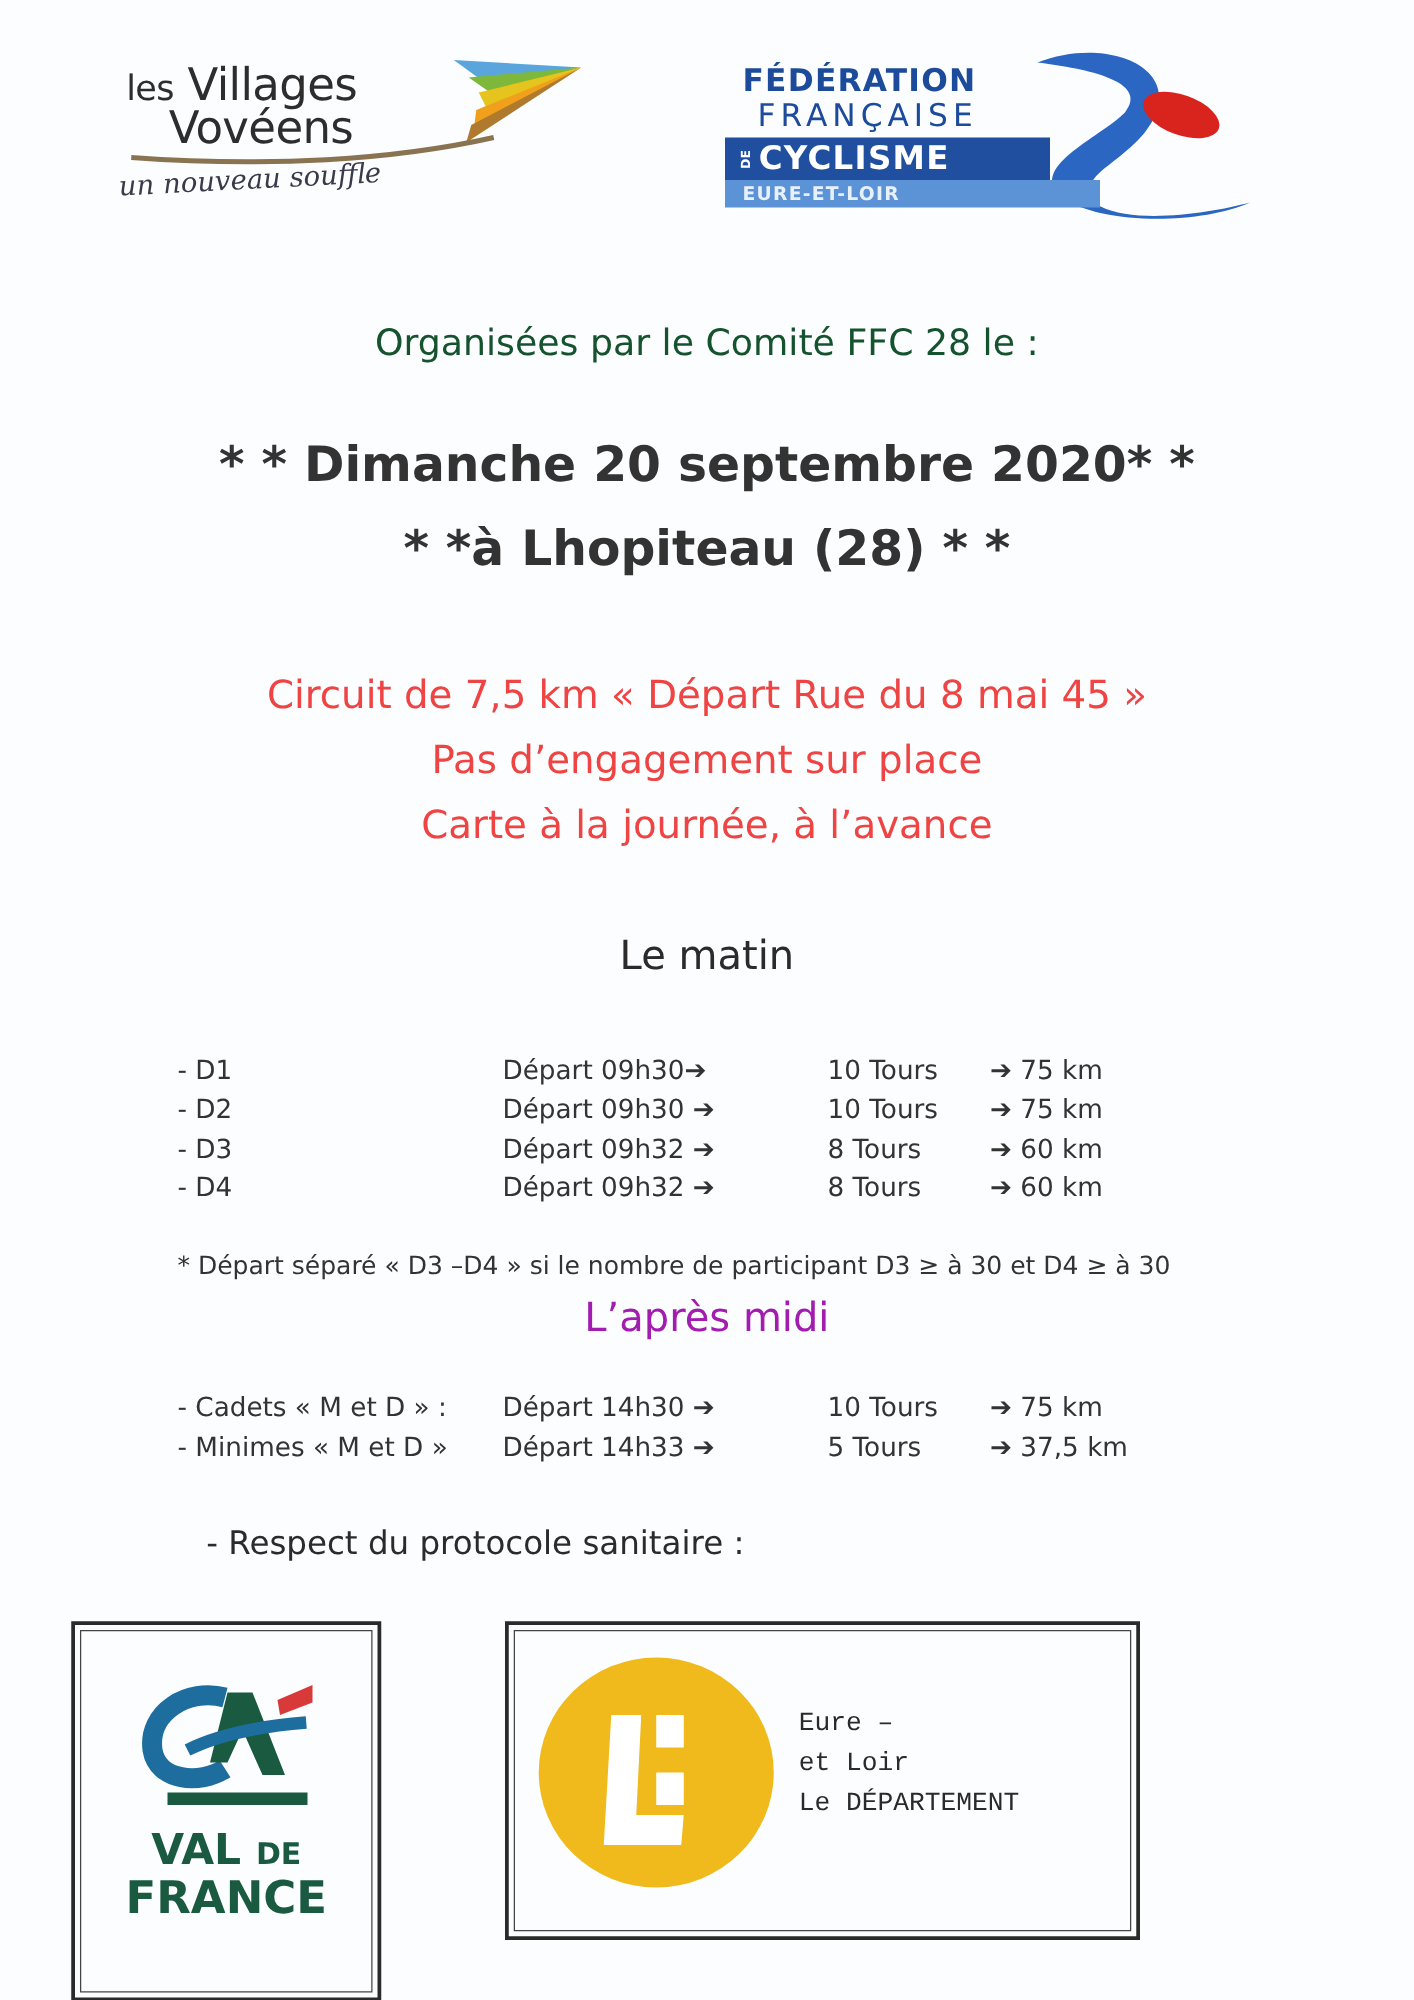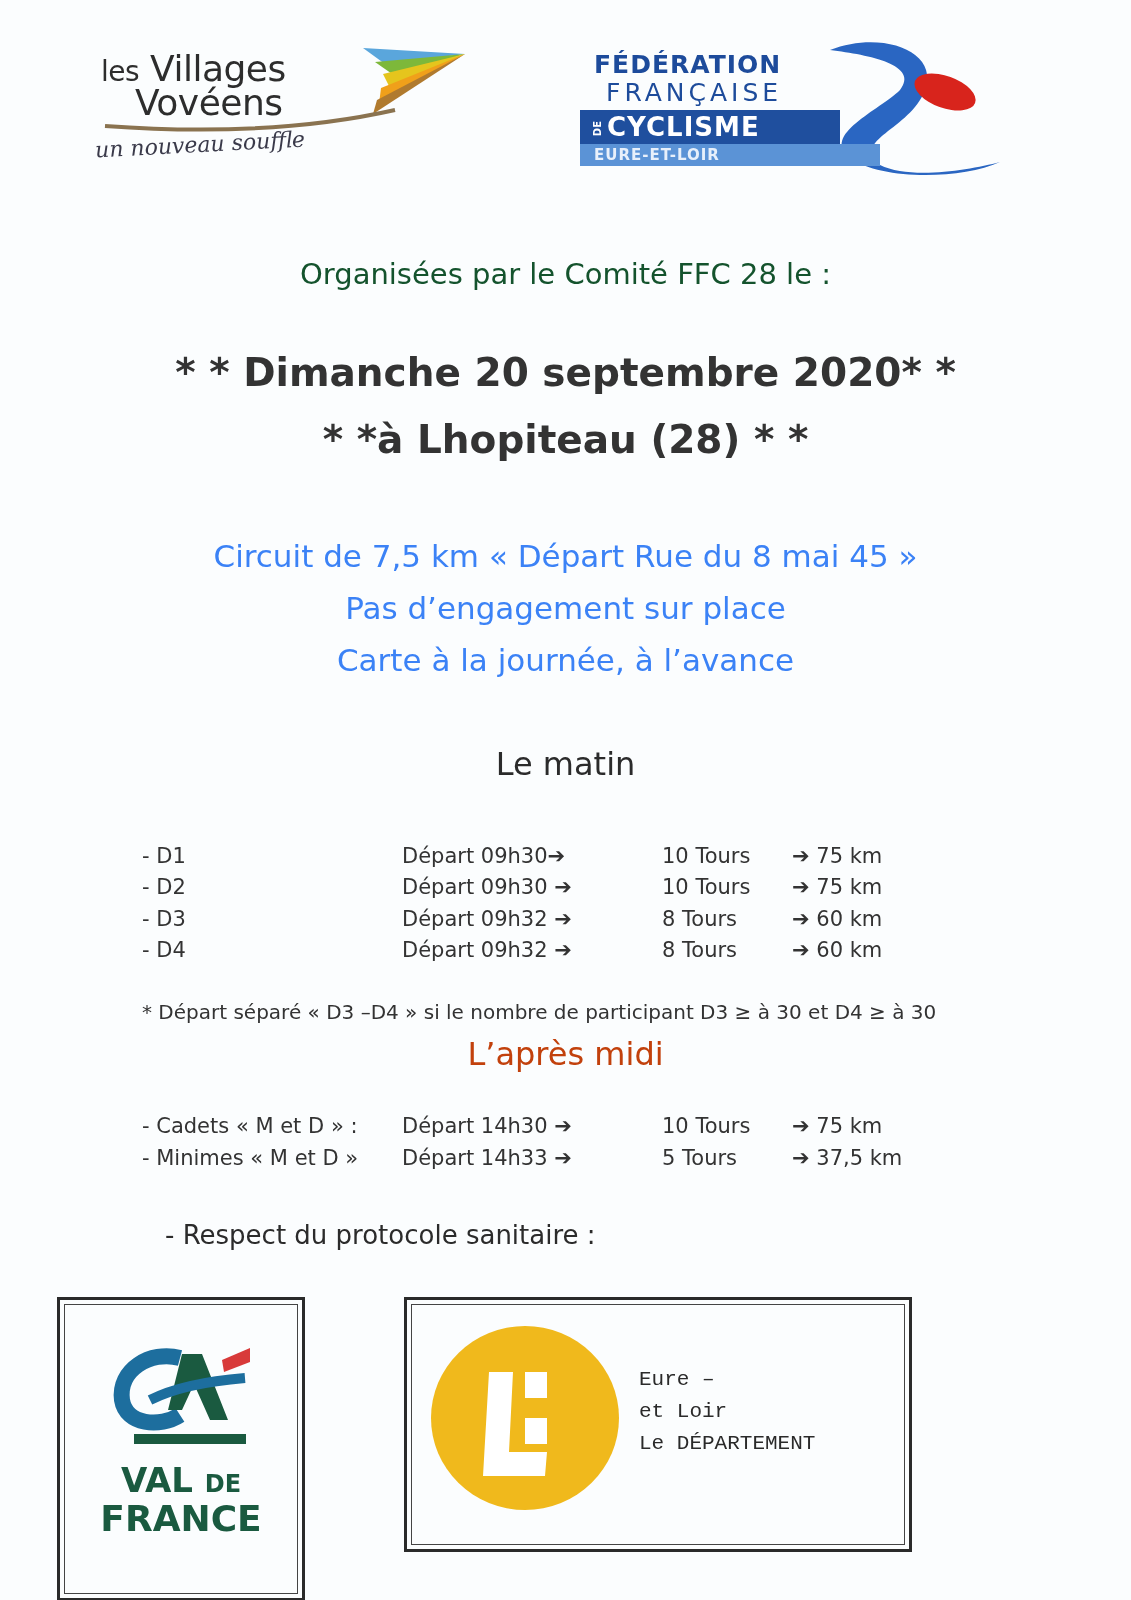--- a/index.html
+++ b/index.html
@@ -25,26 +25,26 @@
   .ffc-bar1 { position:absolute; left:0; top:80px; width:260px; height:34px; background:#1f4f9e; }
   .ffc-bar2 { position:absolute; left:0; top:114px; width:300px; height:22px; background:#5b93d6; }
   .ffc-t3 { position:absolute; left:12px; top:82px; font-size:26px; font-weight:bold; color:#ffffff; letter-spacing:1px; white-space:nowrap; }
   .ffc-de { font-size:10px; writing-mode:vertical-rl; transform:rotate(180deg); display:inline-block; vertical-align:middle; margin-right:4px; letter-spacing:0; }
   .ffc-t4 { position:absolute; left:14px; top:116px; font-size:15px; font-weight:bold; color:#e8f0fb; letter-spacing:1px; white-space:nowrap; }
 
   .comic { font-family:"DejaVu Sans", sans-serif; }
   #organised { top:257px; font-size:29px; color:#14532d; }
   #date-line { top:350px; font-size:39px; font-weight:bold; color:#333; }
   #place-line { top:417px; font-size:39px; font-weight:bold; color:#333; }
-  .info { font-size:31px; color:#3b82f6; }
+  .info { font-size:31px; color:#ef4444; }
   #info1 { top:538px; }
   #info2 { top:590px; }
   #info3 { top:642px; }
   #matin-title { top:745px; font-size:32px; color:#2b2b2b; }
-  #apres-title { top:1035px; font-size:32px; color:#c2410c; }
+  #apres-title { top:1035px; font-size:32px; color:#a21caf; }
 
   .row { position:absolute; left:0; width:1131px; height:30px; font-size:21px; color:#333; }
   .row span { position:absolute; white-space:nowrap; }
   .c1 { left:142px; }
   .c2 { left:402px; }
   .c3 { left:662px; }
   .c4 { left:792px; }
 
   #note { left:142px; top:1000px; font-size:20px; color:#333; white-space:nowrap; }
   #protocol { left:142px; top:1220px; font-size:26px; color:#2b2b2b; white-space:nowrap;margin-left:23px; }

